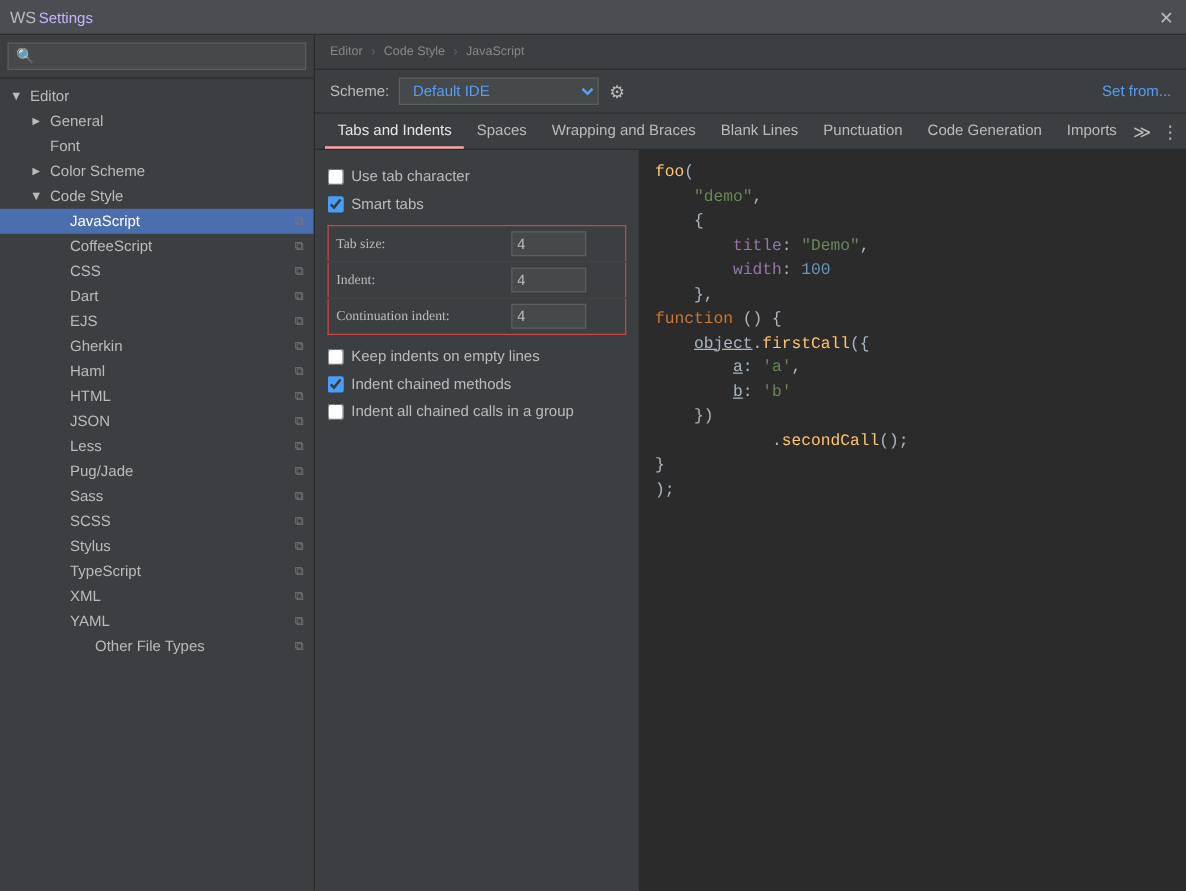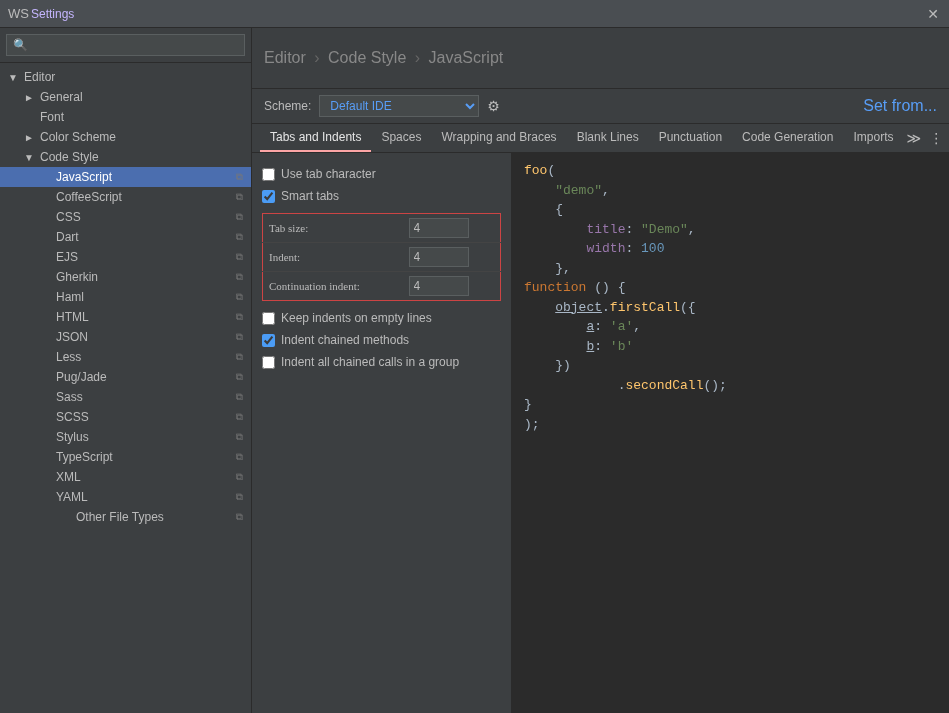--- a/index.html
+++ b/index.html
@@ -74,23 +74,23 @@
     .content {
       flex: 1;
       background: #3c3f41;
       display: flex;
       flex-direction: column;
       overflow: hidden;
     }
 
     
     .breadcrumb {
-      padding: 21px 12px;
-      color: #bbbbbb;
-      font-size: 16px;
+      padding: 8px 12px;
+      color: #bbbbbb;
+      font-size: 10px;
       border-bottom: 1px solid #2b2b2b;
     }
     .breadcrumb span { color: #888; }
     .breadcrumb .sep { margin: 0 4px; color: #666; }
 
     
     .scheme-row {
       display: flex;
       align-items: center;
       padding: 6px 12px;
@@ -105,21 +105,21 @@
       padding: 2px 6px;
       font-size: 12px;
       min-width: 160px;
       outline: none;
       cursor: pointer;
     }
     .set-from-link {
       margin-left: auto;
       color: #589df6;
       cursor: pointer;
-      font-size: 16px;
+      font-size: 12px;
     }
     .gear-btn {
       background: none;
       border: none;
       color: #bbbbbb;
       cursor: pointer;
       font-size: 14px;
     }
 
     

